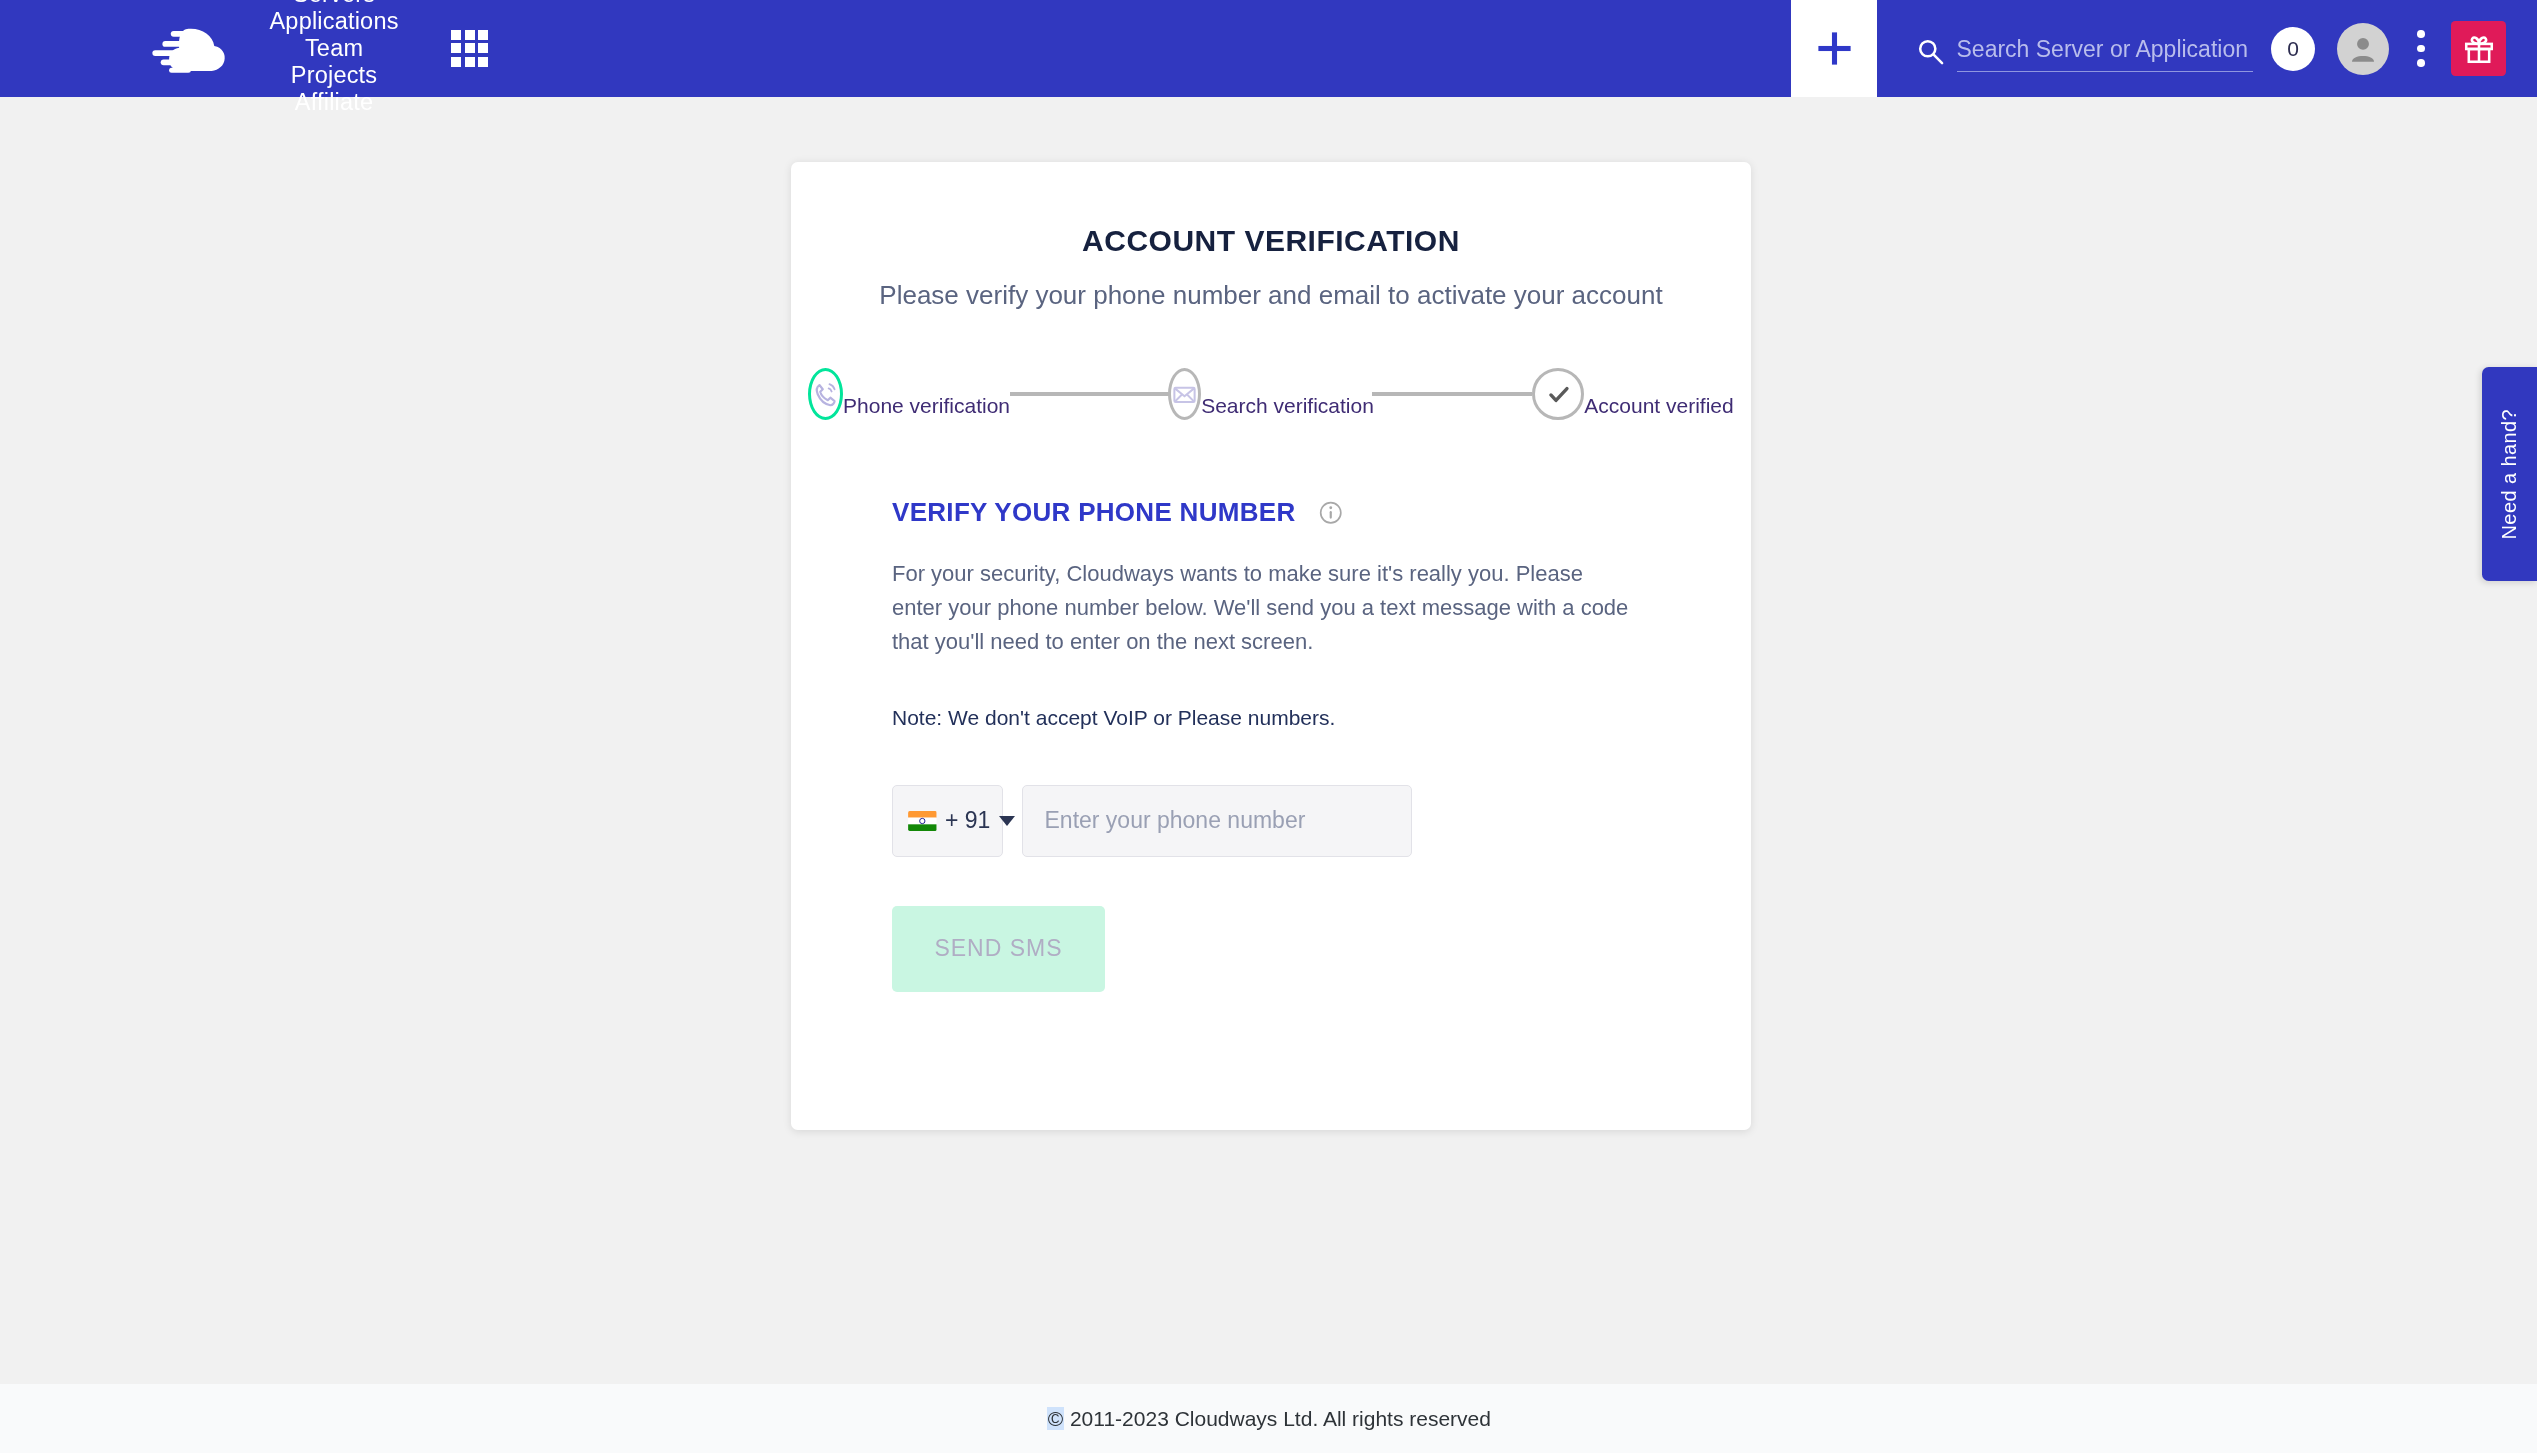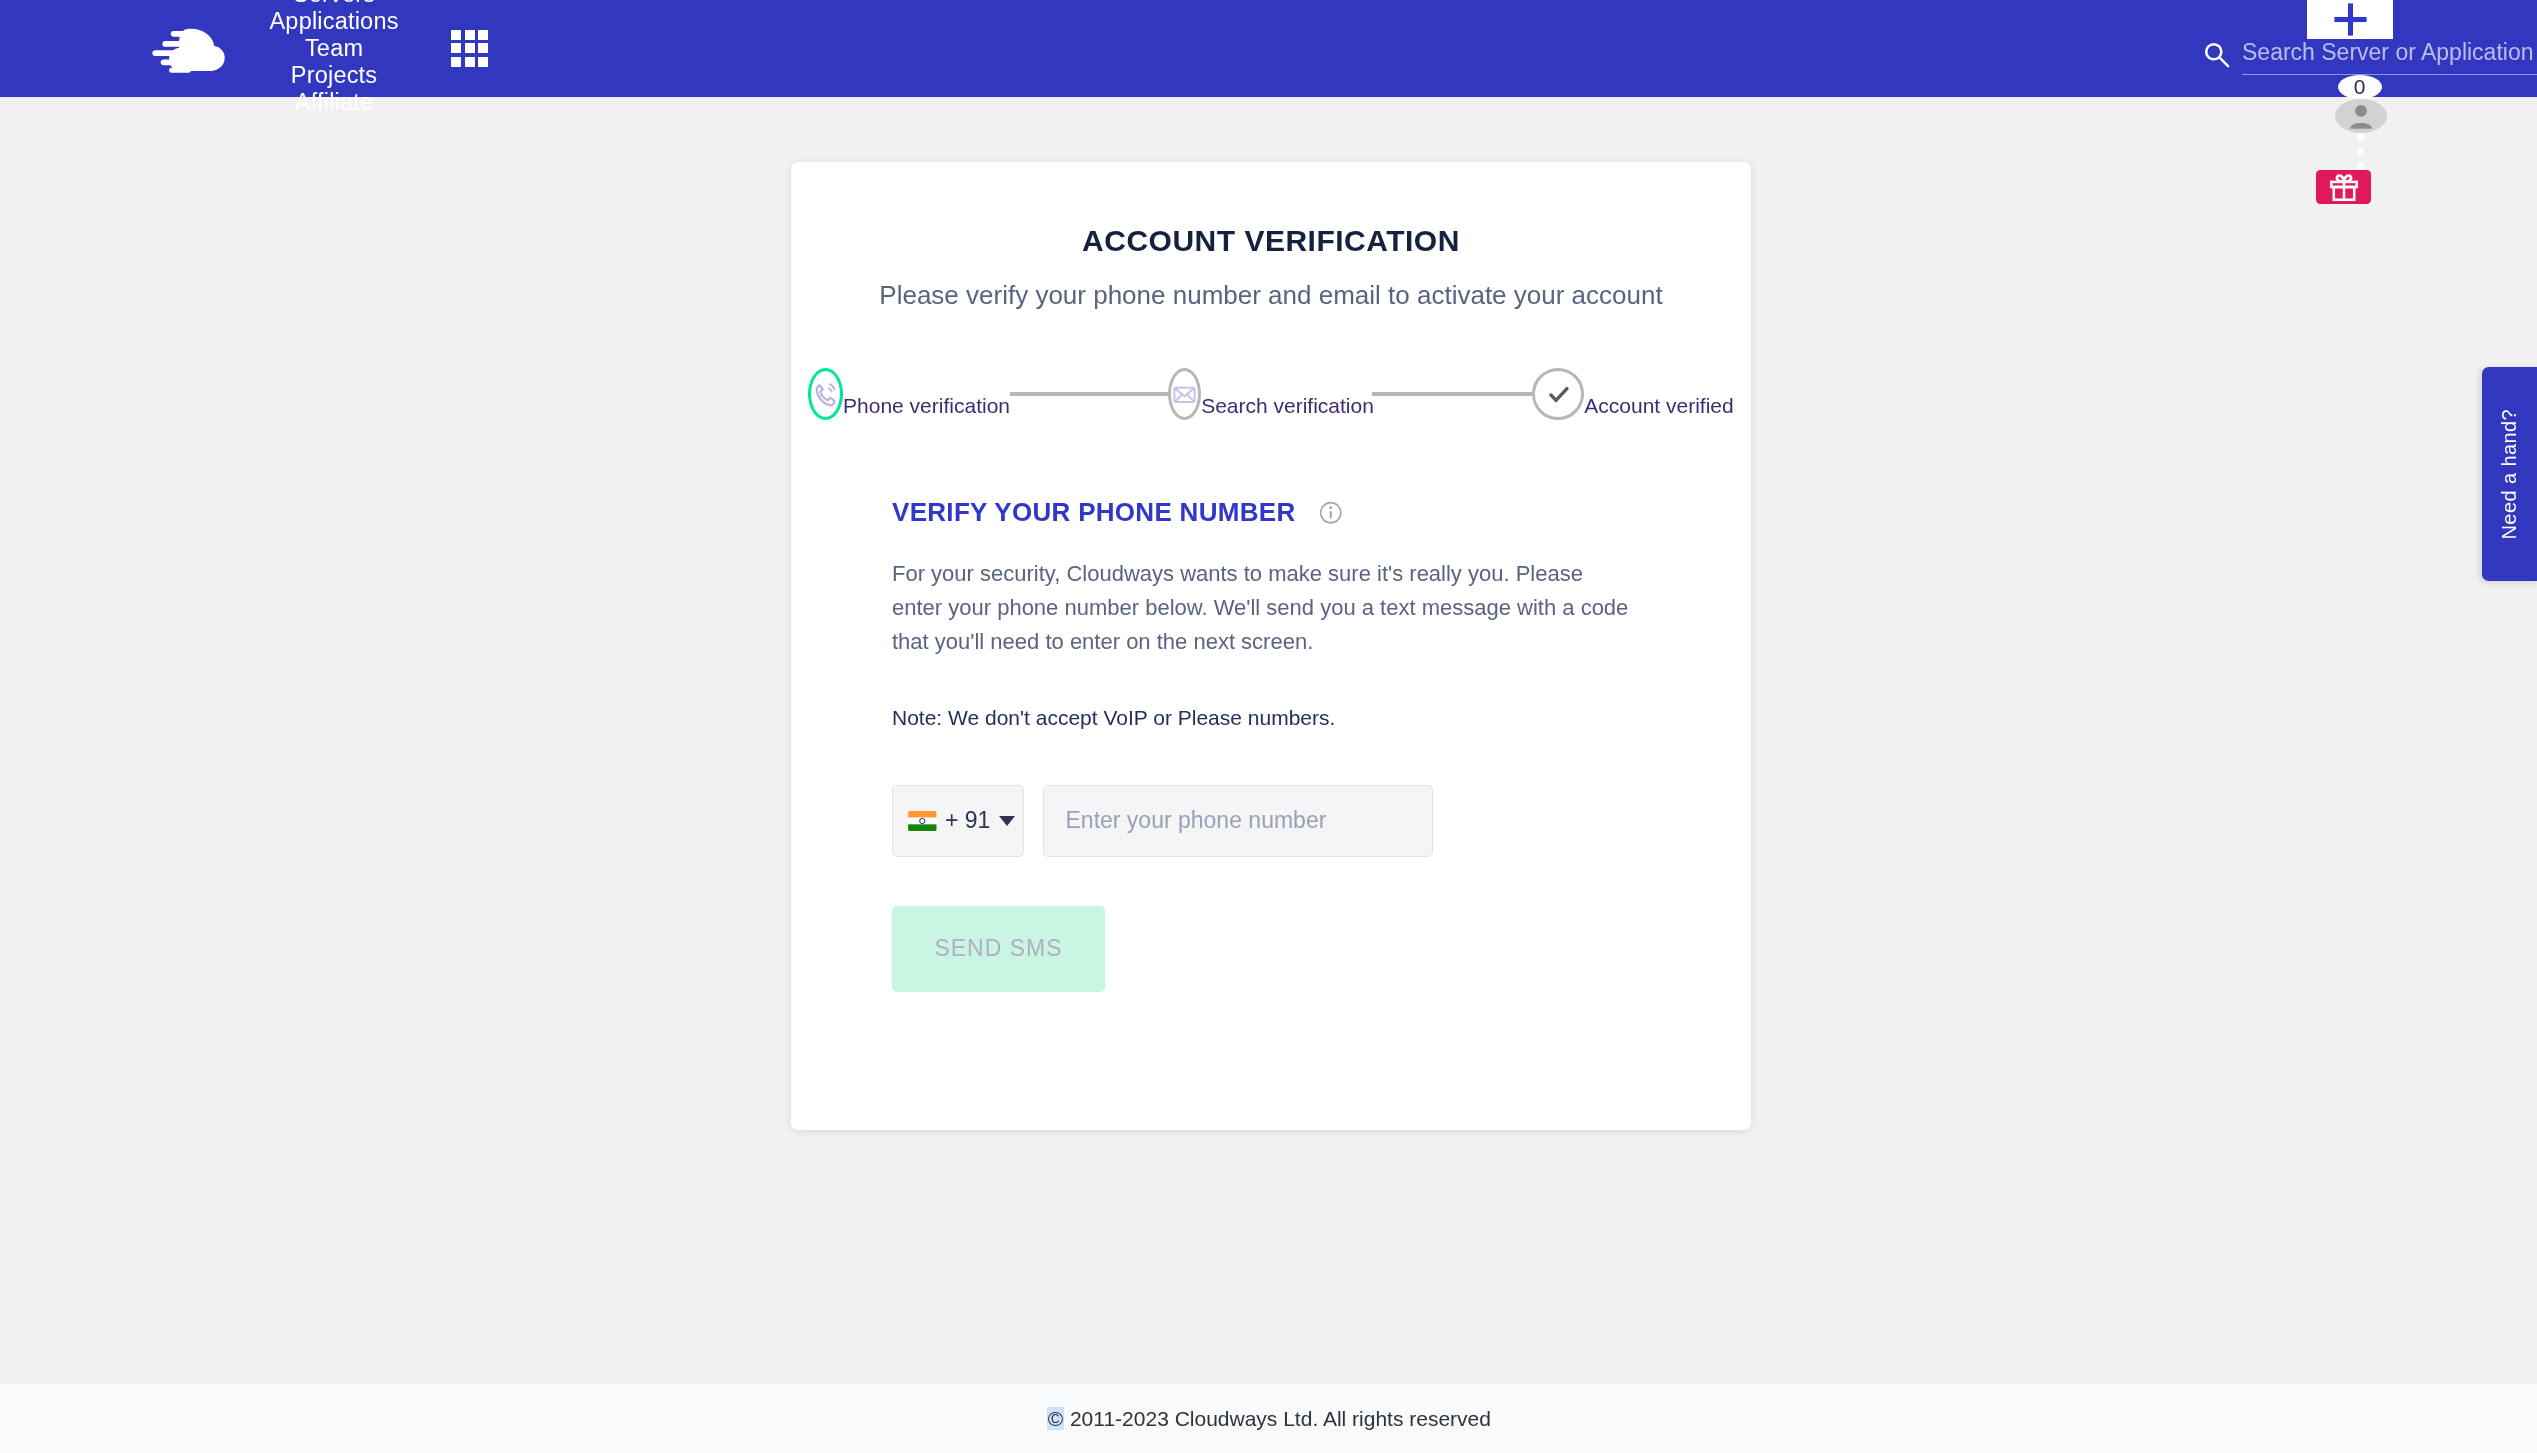--- a/index.html
+++ b/index.html
@@ -43,21 +43,21 @@
     grid-template-columns: repeat(3, 10px);
     grid-template-rows: repeat(3, 10px);
     gap: 3.4px;
     cursor: pointer;
   }
   .apps-grid i { background: #ffffff; display: block; width: 10px; height: 10px; }
 
   .header-right {
     position: absolute; right: 0; top: 0;
     height: 97px;
-    display: flex; align-items: center; flex-direction: column;
+    display: flex; align-items: center;
   }
   .plus-btn {
     width: 86px; height: 97px;
     background: #ffffff;
     display: flex; align-items: center; justify-content: center;
     cursor: pointer;
   }
   .plus-btn svg { display: block; }
   .search-box {
     display: flex; align-items: flex-end;
@@ -184,21 +184,21 @@
   }
   .note {
     margin-top: 47px;
     font-size: 21px;
     color: #22305a;
     font-weight: normal;
   }
 
   .phone-row { margin-top: 55px; display: flex; align-items: center; gap: 18.5px; }
   .cc-select {
-    width: 132px; height: 72px;
+    width: 111px; height: 72px;
     background: #f5f5f7;
     border: 0.8px solid #e2e2e8;
     border-radius: 5px;
     display: flex; align-items: center;
     padding: 0 15px;
     gap: 8.4px;
     cursor: pointer;
   }
   .flag {
     width: 28.6px; height: 20px;

